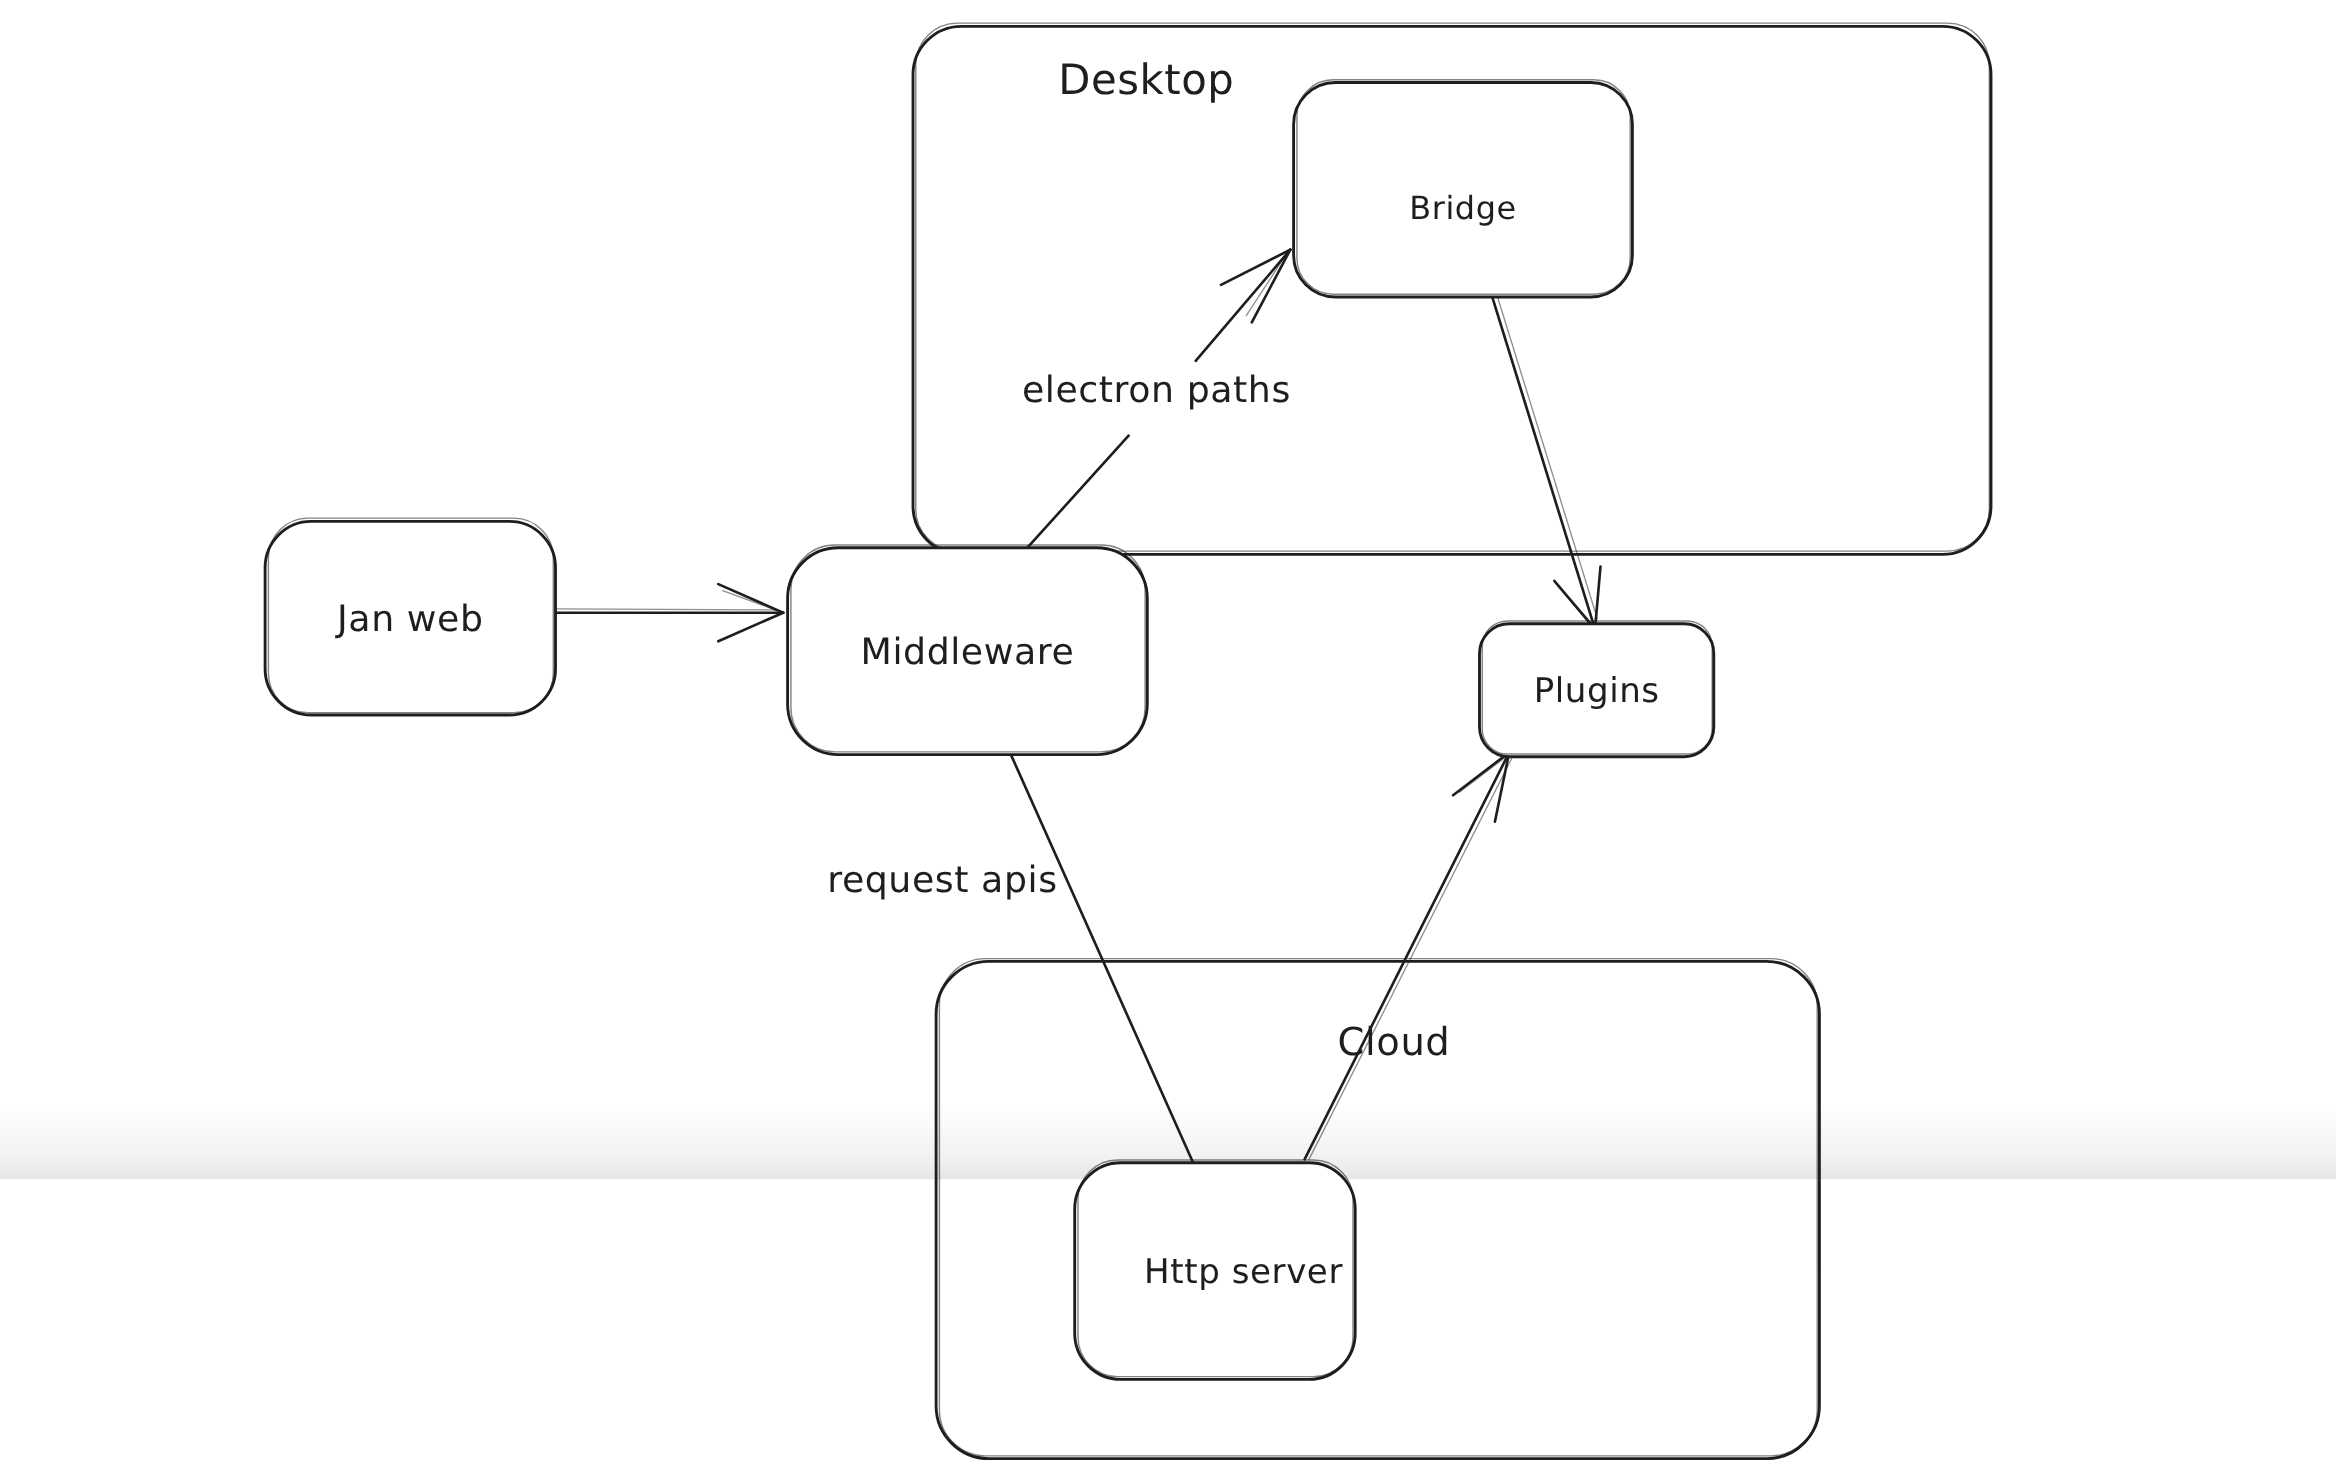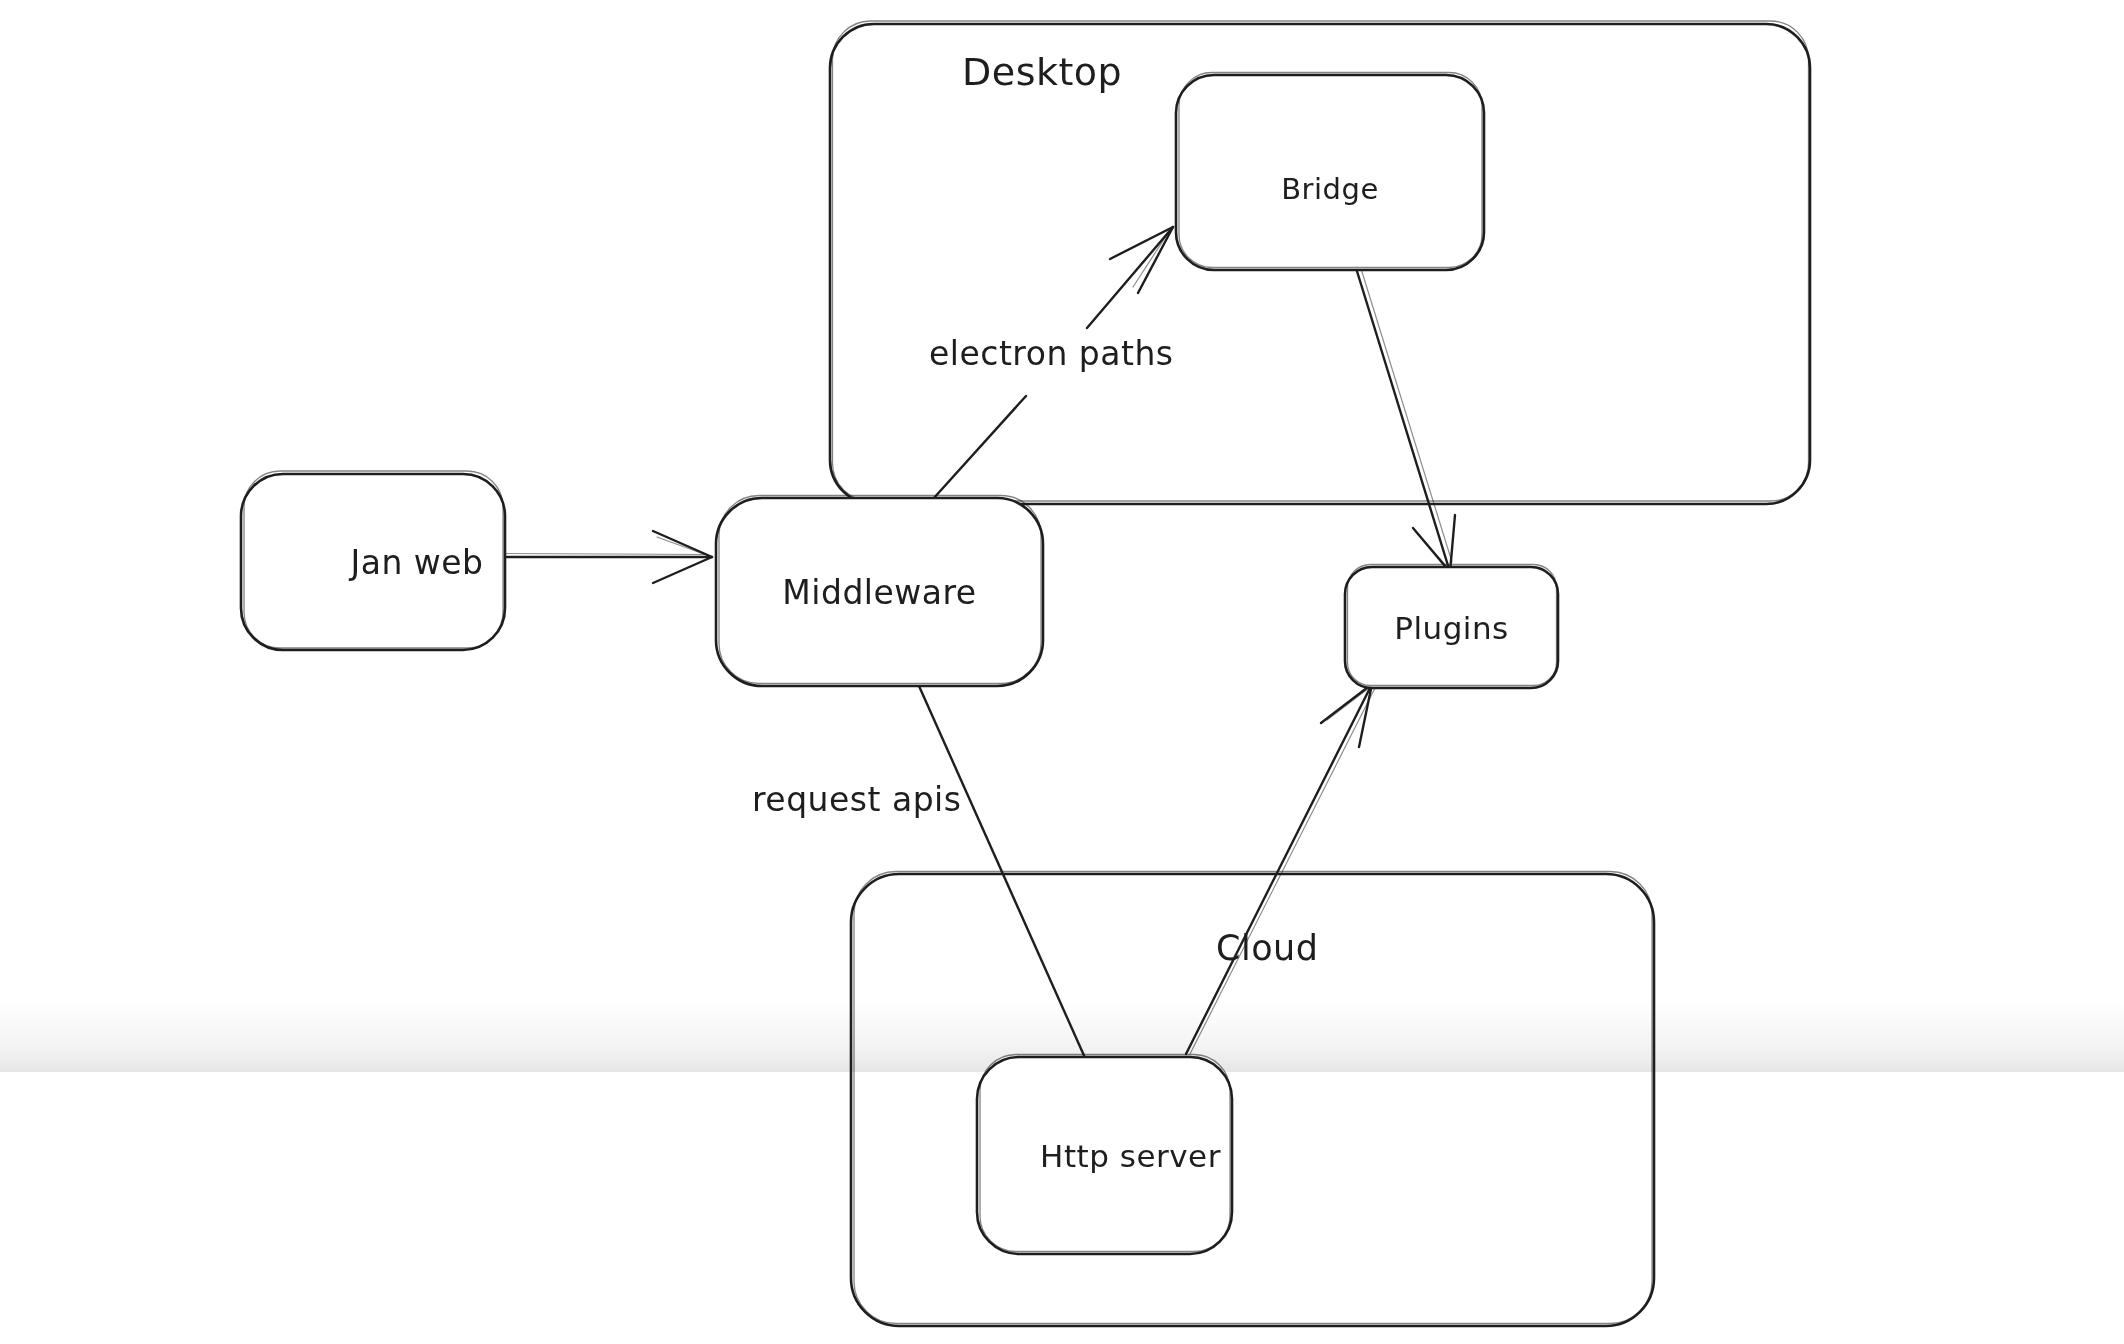--- a/index.html
+++ b/index.html
@@ -106,21 +106,21 @@
     <g>
       <rect class="shape nodefill" x="977" y="1057" width="255" height="197" rx="42"></rect>
       <rect class="shape-echo" x="980" y="1054.5" width="250" height="197" rx="36"></rect>
     </g>
   </svg>
 
   <div class="lbl fs-container" style="left:962px;top:50px;">Desktop</div>
 
   <div class="lbl fs-container" style="left:1216px;top:928px;font-size:35px;">Cloud</div>
 
-  <div class="node-lbl fs-node" style="left:241px;top:474px;width:264px;height:176px;font-size:33px;padding-left:44px;">Jan web</div>
+  <div class="node-lbl fs-node" style="left:241px;top:474px;width:264px;height:176px;font-size:33px;">Jan web</div>
 
   <div class="node-lbl fs-node" style="left:716px;top:498px;width:327px;height:188px;font-size:33px;">Middleware</div>
 
   <div class="node-lbl fs-node" style="left:1176px;top:75px;width:308px;height:195px;font-size:29px;margin-top:16px;">Bridge</div>
 
   <div class="node-lbl fs-node" style="left:1345px;top:567px;width:213px;height:121px;">Plugins</div>
 
   <div class="node-lbl fs-node" style="left:1003px;top:1057px;width:255px;height:197px;">Http server</div>
 
   <div class="lbl fs-edge" style="left:929px;top:334px;">electron paths</div>

